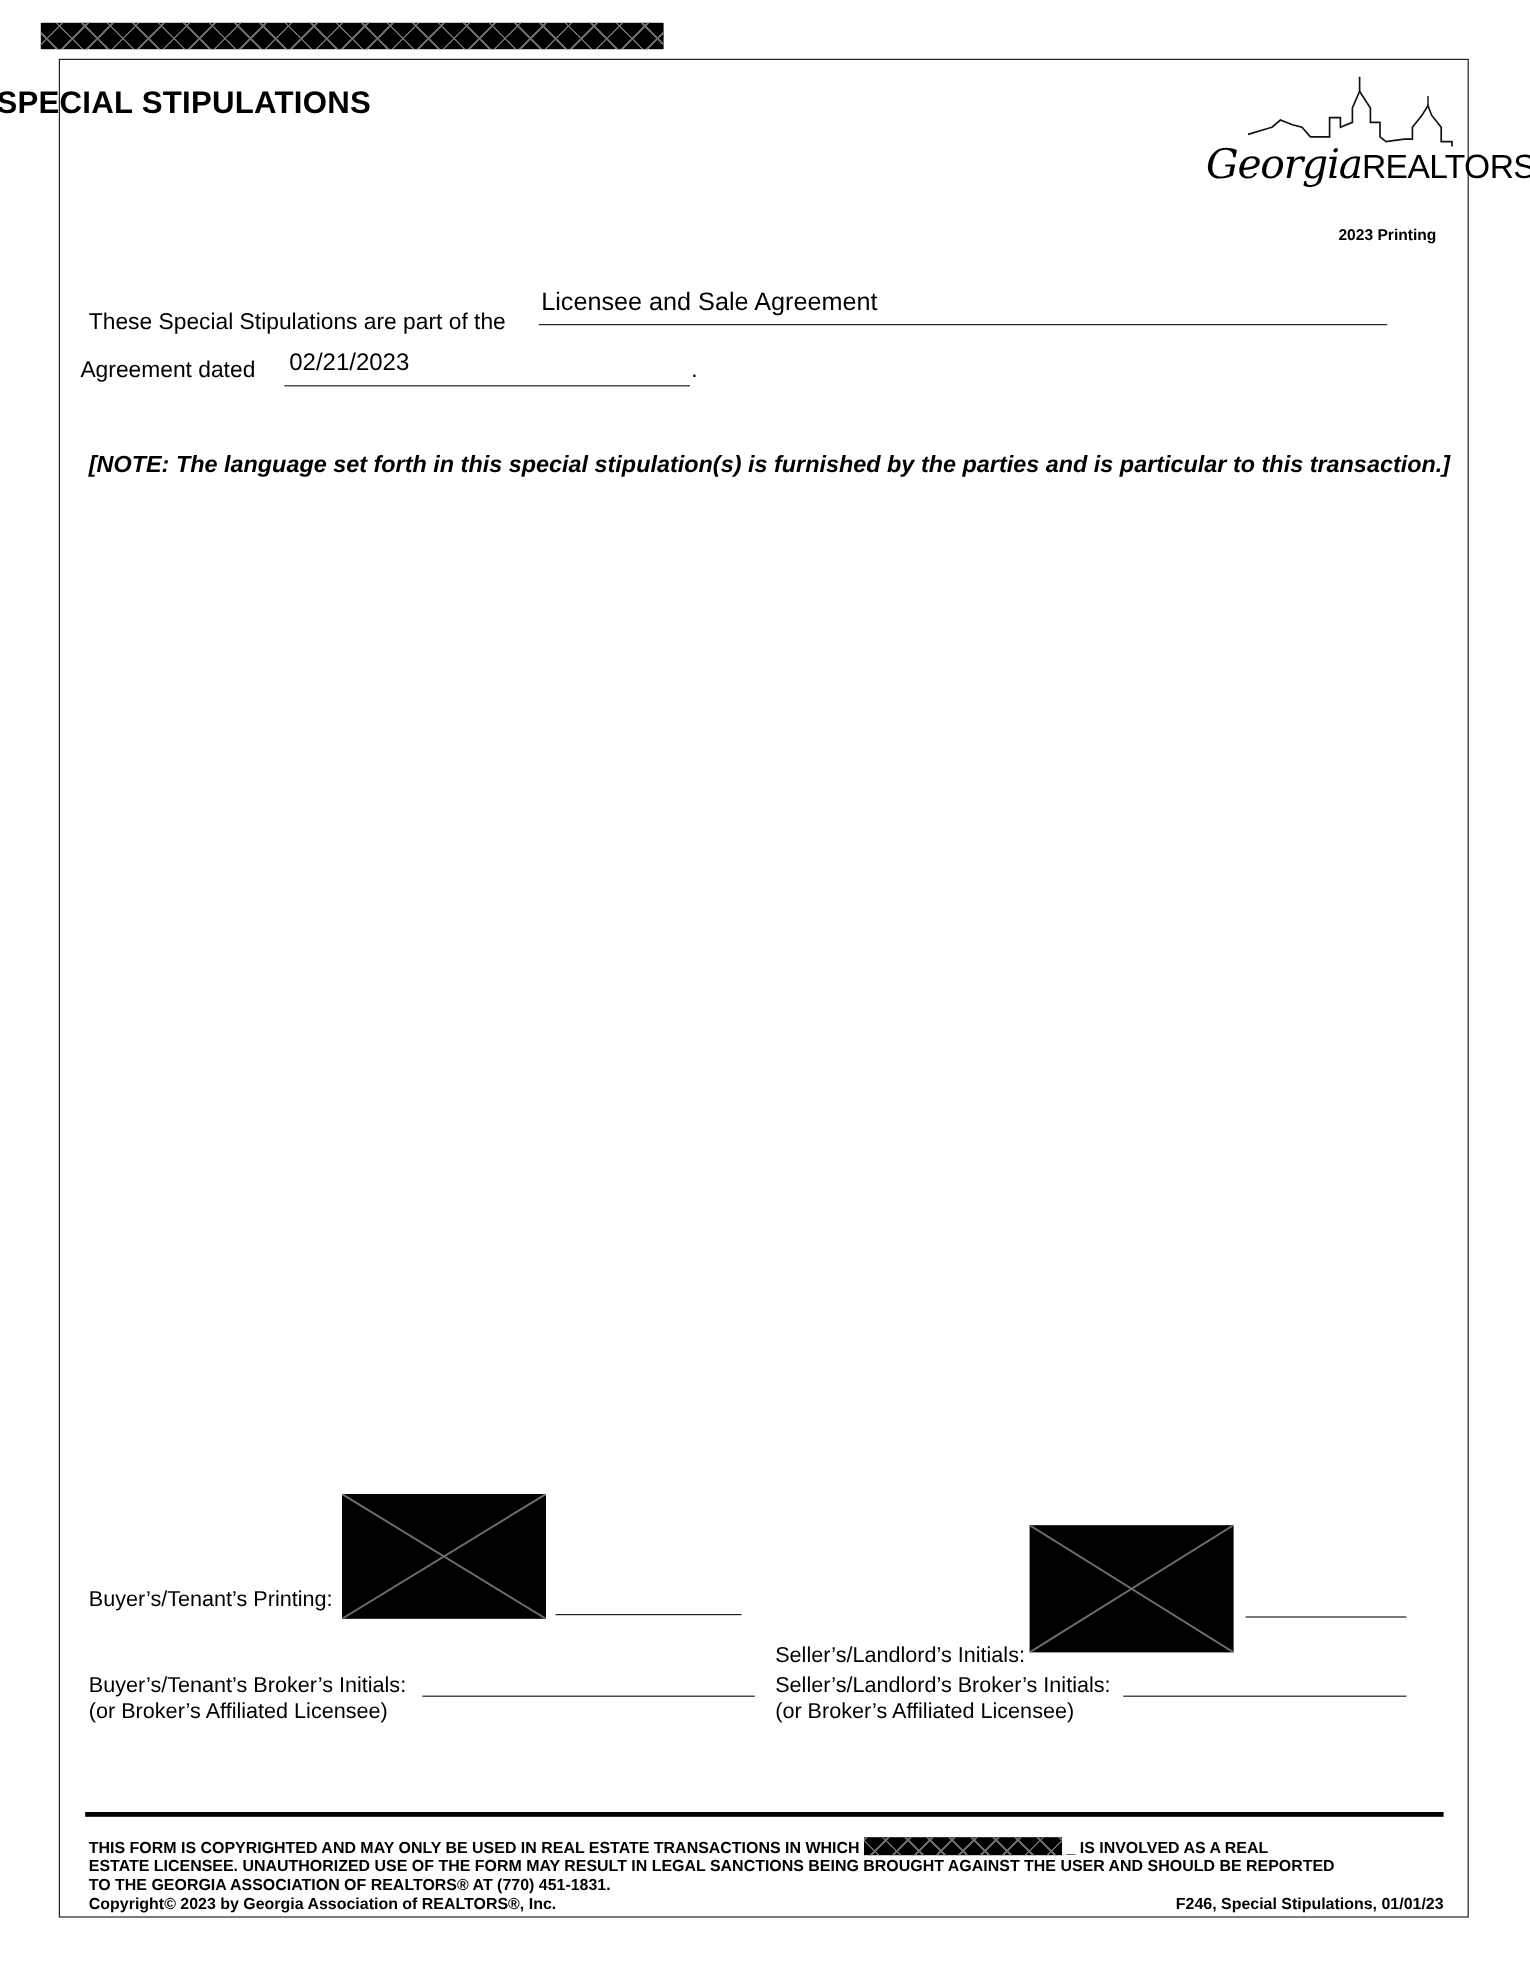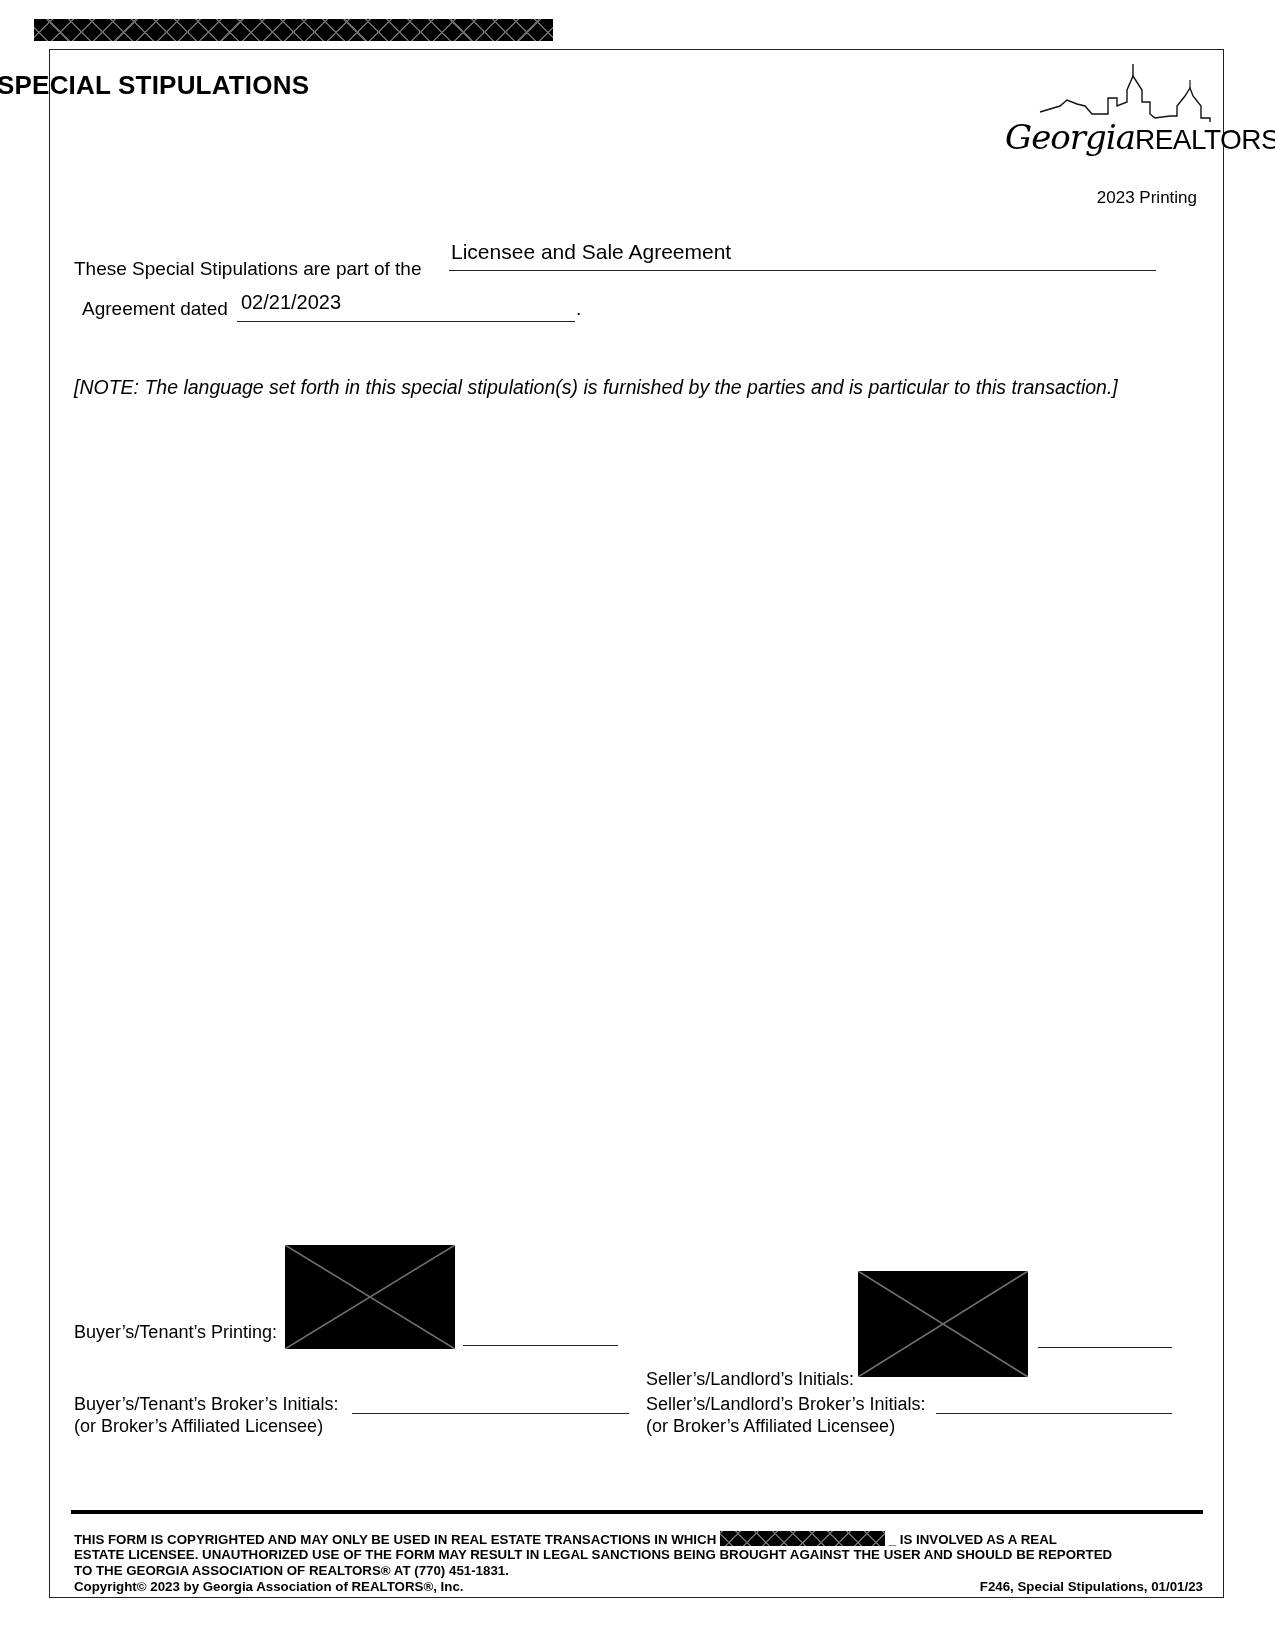--- a/index.html
+++ b/index.html
@@ -24,29 +24,29 @@
   .logo .brand {
     position: absolute; left: 0; top: 55px; white-space: nowrap;
   }
   .logo .script {
     font-family: "DejaVu Serif", serif; font-style: italic; font-size: 34px; letter-spacing: -1px;
   }
   .logo .word {
     font-family: "Liberation Sans", sans-serif; font-size: 28px; letter-spacing: -0.5px;
   }
   .printing {
-    position: absolute; right: 78px; top: 188px; font-weight: normal; font-size: 17px;
+    position: absolute; right: 78px; top: 188px; font-weight: bold; font-size: 13px;
   }
   .line-text { position: absolute; font-size: 19px; white-space: nowrap; }
   .fill-line {
     position: absolute; border-bottom: 1.5px solid #222; height: 0;
   }
   .fill-value { position: absolute; font-size: 21px; white-space: nowrap; }
   .note {
-    position: absolute; left: 74px; top: 376px; font-size: 19.5px; font-style: italic; white-space: nowrap;
+    position: absolute; left: 74px; top: 376px; font-size: 19.5px; font-style: italic; white-space: nowrap; font-weight: bold;
   }
   .redact-box {
     position: absolute; background: #000; overflow: hidden;
   }
   .redact-box svg { position: absolute; left: 0; top: 0; width: 100%; height: 100%; }
   .footer-rule { position: absolute; left: 71px; top: 1510px; width: 1132px; height: 4px; background: #000; }
   .footer { position: absolute; left: 74px; font-weight: bold; font-size: 13.3px; white-space: nowrap; line-height: 16px; margin-top: 12px; }
   .footer-redact {
     display: inline-block; width: 165px; height: 15px; vertical-align: -2px;
     background-color: #000;
@@ -74,21 +74,21 @@
     <span class="script">Georgia</span><span class="word">REALTORS</span>
   </div>
 </div>
 
 <div class="printing">2023 Printing</div>
 
 <div class="line-text" style="left:74px; top:258px;">These Special Stipulations are part of the</div>
 <div class="fill-value" style="left:451px; top:240px;">Licensee and Sale Agreement</div>
 <div class="fill-line" style="left:449px; top:270px; width:707px;"></div>
 
-<div class="line-text" style="left:82px; top:298px;">Agreement dated</div>
+<div class="line-text" style="left:67px; top:298px;">Agreement dated</div>
 <div class="fill-value" style="left:241px; top:291px; font-size:20px;">02/21/2023</div>
 <div class="fill-line" style="left:237px; top:321px; width:338px;"></div>
 <div class="line-text" style="left:576px; top:298px;">.</div>
 
 <div class="note">[NOTE: The language set forth in this special stipulation(s) is furnished by the parties and is particular to this transaction.]</div>
 
 <div style="position:absolute; left:74px; top:410px; width:1130px; height:800px;"></div>
 
 <div class="line-text" style="left:74px; top:1322px; font-size:18px;">Buyer’s/Tenant’s Printing:</div>
 <div class="redact-box" style="left:285px; top:1245px; width:170px; height:104px;">

